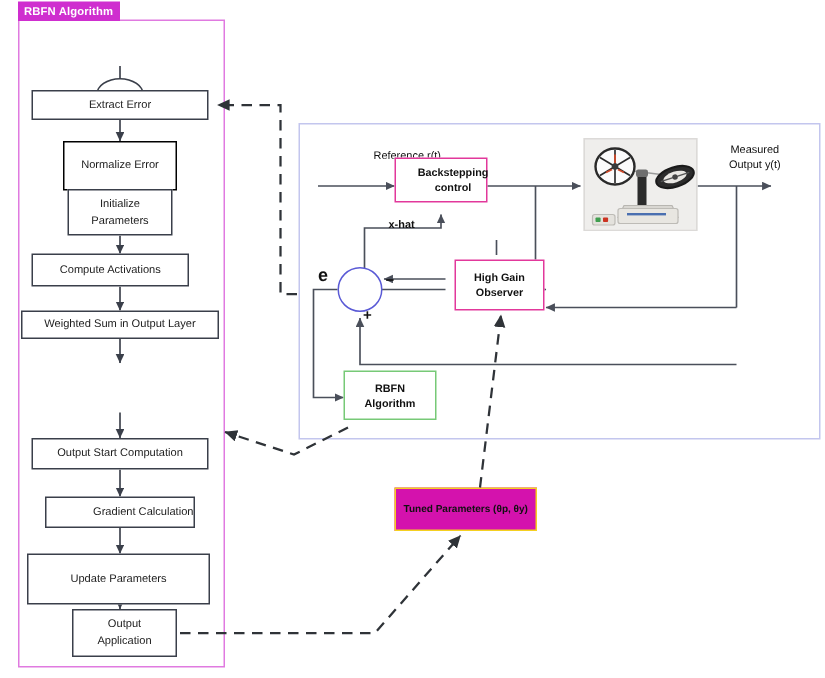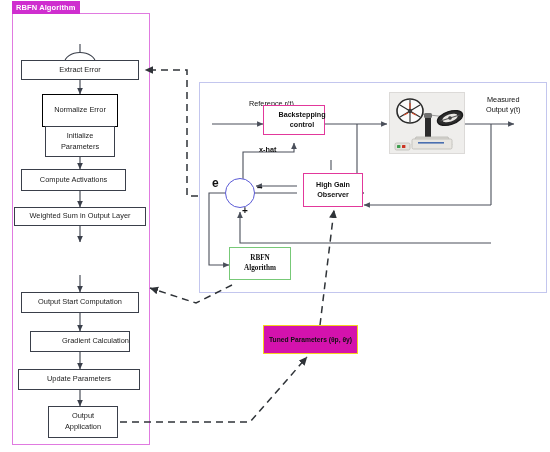--- a/index.html
+++ b/index.html
@@ -38,21 +38,21 @@
   #ctrl-panel{
     left:199px;top:82px;width:348px;height:211px;
     border:1px solid #c3c6ee;background:#ffffff;box-sizing:border-box;
   }
   .cbox{
     box-sizing:border-box;background:#ffffff;
     display:flex;align-items:center;justify-content:center;text-align:center;
     font-size:7.2px;font-weight:bold;color:#111111;line-height:1.35;
   }
   .cbox.pink{border:1.5px solid #e2389b;}
-  .cbox.green{border:1.5px solid #77c977;font-family:Liberation Serif, serif;}
+  .cbox.green{border:1.5px solid #77c977;}
   #sum-node{
     left:225px;top:178px;width:30px;height:30px;box-sizing:border-box;
     border:1.5px solid #5a5ad6;border-radius:50%;background:#ffffff;
   }
   .sig{font-size:7.3px;font-weight:bold;color:#111;white-space:nowrap;}
   .sig.big{font-size:12px;font-weight:bold;}
   .plain{font-size:7.3px;color:#111;white-space:nowrap;line-height:1.35;text-align:center;}
 
   
   #tuned-box{
@@ -113,21 +113,21 @@
 
   <div class="abs fbox" style="left:21px;top:169px;width:105px;height:22px;text-align:center;">Compute Activations</div>
 
   <div class="abs fbox" style="left:14px;top:207px;width:132px;height:19px;">Weighted Sum in Output Layer</div>
 
 
   <div class="abs fbox" style="left:21px;top:292px;width:118px;height:21px;">Output Start Computation</div>
 
   <div class="abs fbox" style="left:30px;top:331px;width:100px;height:21px;padding-left:31px;">Gradient Calculation</div>
 
-  <div class="abs fbox" style="left:18px;top:369px;width:122px;height:21px;">Update Parameters</div>
+  <div class="abs fbox" style="left:18px;top:369px;width:122px;height:34px;">Update Parameters</div>
 
   <div class="abs fbox" style="left:48px;top:406px;width:70px;height:32px;white-space:pre-line;">Output
 Application</div>
 
   <div class="abs" id="ctrl-panel"></div>
 
   <svg class="layer">
     <g stroke="#4a4f5a" stroke-width="1.1" fill="none">
 
       <path d="M212,124 L263,124" marker-end="url(#arc)"></path>

